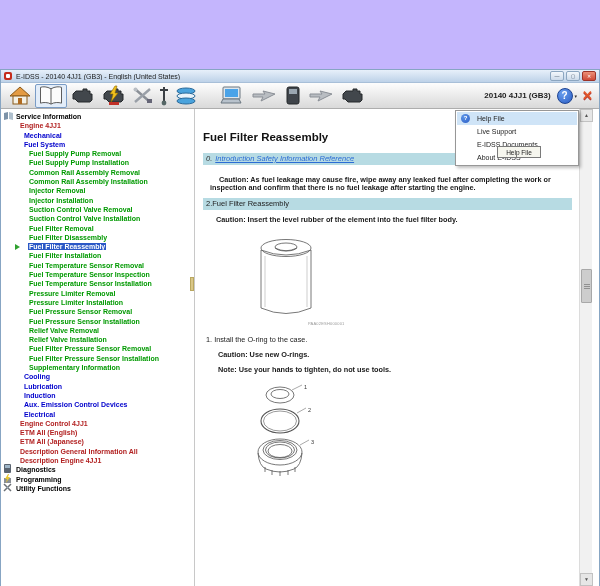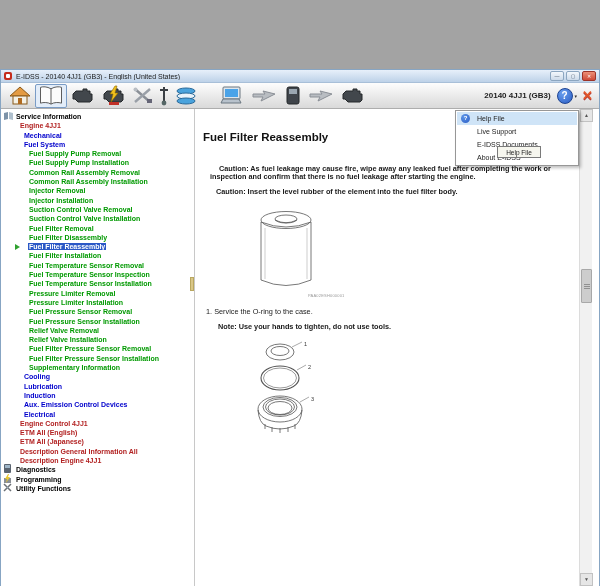--- a/index.html
+++ b/index.html
@@ -1,17 +1,17 @@
 <!DOCTYPE html>
 <html><head>
 <meta charset="utf-8">
 <style>
   * { margin:0; padding:0; box-sizing:border-box; }
   html,body { width:600px; height:586px; background:#ffffff; font-family:"Liberation Sans", sans-serif; overflow:hidden; }
-  .page { position:relative; width:600px; height:586px; background:#a3a3a3; }
+  .page { position:relative; width:600px; height:586px; background:#c4b5fd; }
 
   
   .window { position:absolute; left:0; top:69px; width:600px; height:517px; border:1px solid #87a5c3; border-bottom:none; background:#fff; }
   .titlebar { height:13px; background:linear-gradient(#e7f0fa,#bdd2e8); display:flex; align-items:center; padding:0 3px; border-bottom:1px solid #a8bfd8; }
   .app-icon { width:8px; height:8px; background:#c42b1c; border-radius:2px; margin-right:4px; position:relative; flex:none; }
   .app-icon::after { content:""; position:absolute; left:2px; top:2px; width:4px; height:4px; background:#fff; border-radius:1px; }
   .title-text { font-size:7px; color:#1a1a1a; white-space:nowrap; overflow:hidden; flex:1; }
   .winbtns { display:flex; gap:2px; flex:none; }
   .winbtn { width:14px; height:10px; border:1px solid #8ca6c0; border-radius:2px; background:linear-gradient(#f4f8fc,#ccdaea); font-size:5px; line-height:8px; text-align:center; color:#456; }
   .winbtn.close { background:linear-gradient(#ec8f77,#cf4a38); border-color:#9c3328; color:#fff; }
@@ -44,21 +44,21 @@
   
   .content { position:absolute; left:195px; top:0; right:20px; bottom:0; background:#fff; color:#222; }
   .doc-title { margin:22px 0 0 7px; font-size:11.5px; font-weight:bold; color:#111; }
   .band { margin:0 7px; height:12px; line-height:12px; background:#b7dbe3; font-size:7.5px; padding-left:3px; color:#222; }
   .band.b0 { margin-top:10px; }
   .band.b1 { margin-top:7px; }
   .band.b2 { margin-top:5px; }
   .ref-prefix { font-style:italic; color:#333; margin-right:3px; }
   .ref-link { font-style:italic; color:#2b6cd4; text-decoration:underline; cursor:pointer; }
   .caution { font-size:7.3px; font-weight:bold; color:#1a1a1a; line-height:8.3px; }
-  .caution.p1 { margin:22px 0 0 14px; width:364px; text-indent:9px; }
+  .caution.p1 { margin:11px 0 0 14px; width:364px; text-indent:9px; }
   .caution.p2 { margin:6px 0 0 20px; }
   .figure1 { margin:14px 0 0 60px; }
   .fig-caption { font-size:4px; color:#9a9a9a; margin:1px 0 0 112px; letter-spacing:0.2px; }
   .step { font-size:7.3px; color:#222; margin:9px 0 0 10px; }
   .step-caution { font-size:7.3px; font-weight:bold; color:#1a1a1a; margin:6px 0 0 22px; }
   .figure2 { margin:8px 0 0 60px; }
 
   
   .vscroll { position:absolute; right:7px; top:0; bottom:0; width:13px; background:#f1f1f1; border-left:1px solid #dcdcdc; }
   .vs-btn { position:absolute; left:0; width:13px; height:13px; background:#e6e6e6; border:1px solid #c2c2c2; font-size:5px; text-align:center; line-height:11px; color:#555; }
@@ -258,41 +258,46 @@
                   <path d="M1 1 L8 8 M8 1 L1 8" stroke="#6b7076" stroke-width="1.5"></path>
                   <circle cx="4.5" cy="4.5" r="1" fill="#9aaab5"></circle>
                 </svg></span><span class="tree-label" style="color: rgb(0, 0, 0);">Utility Functions</span></div>
           </div>
         <div class="splitter-handle"></div>
       </div>
 
       <div class="content">
         <div class="doc-title">Fuel Filter Reassembly</div>
 
+        <div class="band b0">
+          <span class="ref-prefix">0.</span><a class="ref-link">Introduction Safety Information Reference</a>
+        </div>
 
         <p class="caution p1">Caution: As fuel leakage may cause fire, wipe away any leaked fuel after completing the work or inspection and confirm that there is no fuel leakage after starting the engine.</p>
 
+        <div class="band b2">2.Fuel Filter Reassembly</div>
         <p class="caution p2">Caution: Insert the level rubber of the element into the fuel filter body.</p>
 
         <div class="figure1">
           <svg width="60" height="82" viewBox="0 0 60 82" fill="none" stroke="#555" stroke-width="0.8">
             <ellipse cx="30" cy="10" rx="25" ry="8.5" fill="#fff"></ellipse>
             <path d="M5 12 Q30 22 55 12"></path>
             <ellipse cx="30" cy="9" rx="11" ry="4" fill="#fff"></ellipse>
             <path d="M19 10 Q30 15.5 41 10"></path>
             <line x1="5" y1="12" x2="5" y2="70"></line>
             <line x1="55" y1="12" x2="55" y2="70"></line>
             <line x1="9" y1="18" x2="9" y2="69" stroke="#999" stroke-width="0.5"></line>
             <line x1="51" y1="18" x2="51" y2="69" stroke="#999" stroke-width="0.5"></line>
             <path d="M5 70 Q30 81 55 70"></path>
           </svg>
         </div>
         <div class="fig-caption">PAA02ESH000001</div>
 
-        <p class="step"><span>1.</span> <span>Service the O-ring to the case.</span></p>
+        <p class="step"><span>1.</span> <span>Install the O-ring to the case.</span></p>
+        <p class="step-caution">Caution: Use new O-rings.</p>
         <p class="step-caution">Note: Use your hands to tighten, do not use tools.</p>
 
         <div class="figure2">
           <svg width="74" height="98" viewBox="0 0 74 98" fill="none" stroke="#555" stroke-width="0.8">
             <ellipse cx="24" cy="13" rx="14" ry="8"></ellipse>
             <ellipse cx="24" cy="12" rx="9" ry="4.5"></ellipse>
             <line x1="36" y1="8" x2="46" y2="3" stroke-width="0.5"></line>
             <text x="48" y="7" font-size="5.5" fill="#333" stroke="none">1</text>
             <ellipse cx="24" cy="39" rx="19" ry="12" stroke-width="1.1"></ellipse>
             <ellipse cx="24" cy="39" rx="16.5" ry="10" stroke-width="0.6"></ellipse>

